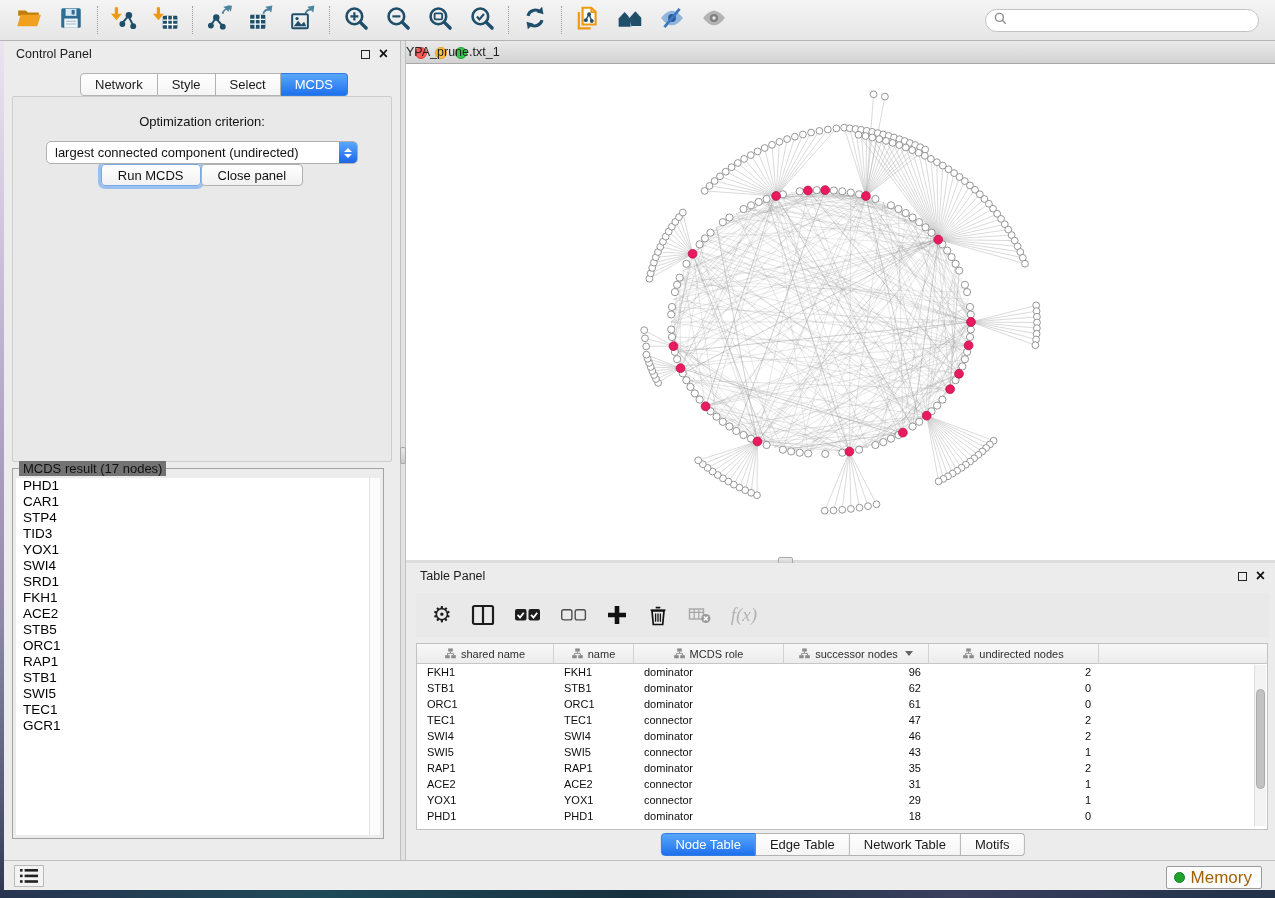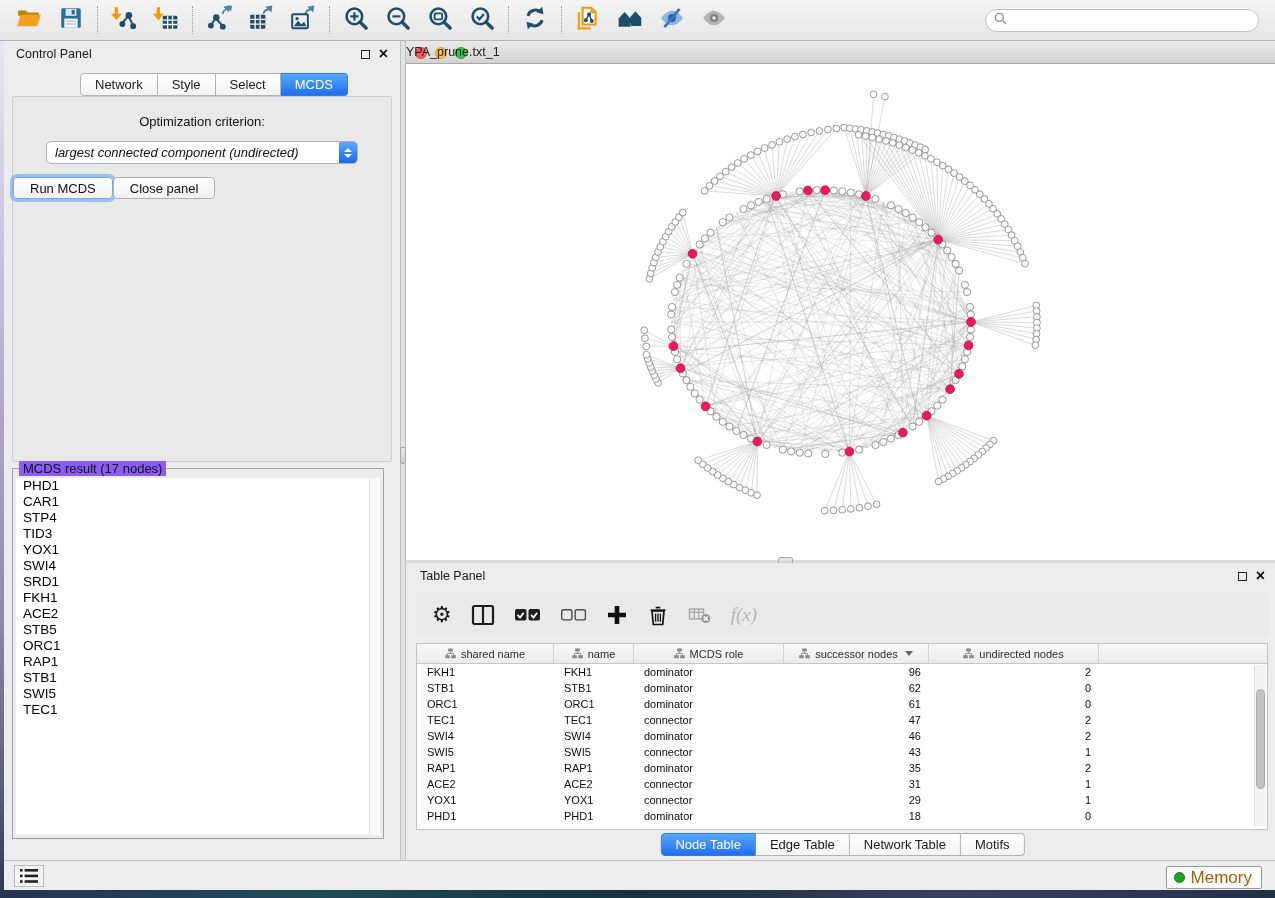--- a/index.html
+++ b/index.html
@@ -41,35 +41,35 @@
   .seg .segment:last-child { border-radius:0 4px 4px 0; }
   .seg .segment.active { background:linear-gradient(#58a7fd,#1e70ec); border-color:#2e7ce4; color:#fff; }
 
   
   .control-panel { position:absolute; left:4px; top:41px; width:396px; height:819px; background:#ececec; }
   .cp-tabs { position:absolute; left:76px; top:32px; }
   .cp-content { position:absolute; left:8px; top:55px; width:380px; height:366px;
     background:#e9e9e9; border:1px solid #cdcdcd; border-radius:2px; }
   .opt-label { margin-top:17px; text-align:center; font-size:13px; color:#111; }
   .dropdown { position:relative; width:312px; height:23px; margin:12px auto 0;
-    background:#fff; border:1px solid #b0b0b0; border-radius:5px; cursor:pointer;font-style:italic; }
+    background:#fff; border:1px solid #b0b0b0; border-radius:5px; cursor:pointer; }
   .dd-value { position:absolute; left:8px; top:0; line-height:21px; font-size:13px; color:#111; white-space:nowrap; }
   .dd-stepper { position:absolute; top:0; right:0; bottom:0; width:18px;
     background:linear-gradient(#5aa8fd,#1c66e8); border-radius:0 4px 4px 0;
     display:flex; flex-direction:column; align-items:center; justify-content:center; gap:2px; }
   .dd-stepper i { display:block; width:0; height:0; border-left:4px solid transparent; border-right:4px solid transparent; }
   .dd-stepper .up { border-bottom:4px solid #fff; }
   .dd-stepper .dn { border-top:4px solid #fff; }
-  .btn-row { margin-top:13px; display:flex; justify-content:flex-start; }
+  .btn-row { display:flex; justify-content:center; }
   .mac-btn { height:22px; padding:0 16px; font-size:13px; color:#111; font-family:"Liberation Sans",sans-serif;
     background:linear-gradient(#ffffff,#f1f1f1); border:1px solid #b0b0b0; border-radius:4px; cursor:pointer; }
   .mac-btn.focus { box-shadow:0 0 0 3px rgba(90,158,246,.55); border-color:#79aae8; }
 
   .groupbox { position:absolute; left:8px; top:427px; width:372px; height:371px; border:1px solid #a3a3a3; background:#ececec; }
-  .groupbox-title { position:absolute; top:-8px; left:6px; background:#8b5cf6; padding:0 4px; font-size:13px; color:#111; }
+  .groupbox-title { position:absolute; top:-8px; left:6px; background:#737373; padding:0 4px; font-size:13px; color:#111; }
   .result-list { position:absolute; left:3px; right:3px; top:9px; bottom:3px; background:#fff; overflow:hidden; }
   .result-item { font-size:13.5px; line-height:16px; padding-left:7px; color:#000; }
   .result-scroll { position:absolute; right:3px; top:9px; bottom:3px; width:11px; background:#fbfbfb; border-left:1px solid #e3e3e3; }
 
   
   .v-splitter { position:absolute; left:400px; top:41px; width:6px; height:819px; background:#e2e2e2;
     border-left:1px solid #c0c0c0; border-right:1px solid #c0c0c0; cursor:col-resize; }
   .v-splitter .handle { position:absolute; left:-1px; top:406px; width:6px; height:17px;
     background:linear-gradient(#e8e8e8,#c9c9c9); border:1px solid #a8a8a8; border-radius:2px; }
   .h-splitter { position:absolute; left:406px; top:560px; width:869px; height:3px; background:#dcdcdc; cursor:row-resize; }
@@ -309,20 +309,21 @@
           <div class="result-item">SWI4</div>
           <div class="result-item">SRD1</div>
           <div class="result-item">FKH1</div>
           <div class="result-item">ACE2</div>
           <div class="result-item">STB5</div>
           <div class="result-item">ORC1</div>
           <div class="result-item">RAP1</div>
           <div class="result-item">STB1</div>
           <div class="result-item">SWI5</div>
           <div class="result-item">TEC1</div>
+          <div class="result-item">GCR1</div>
         </div>
       <div class="result-scroll"></div>
     </div>
   </div>
 
   <div class="v-splitter">
       <span class="handle"></span>
     </div>
 
   <div class="network-frame">

